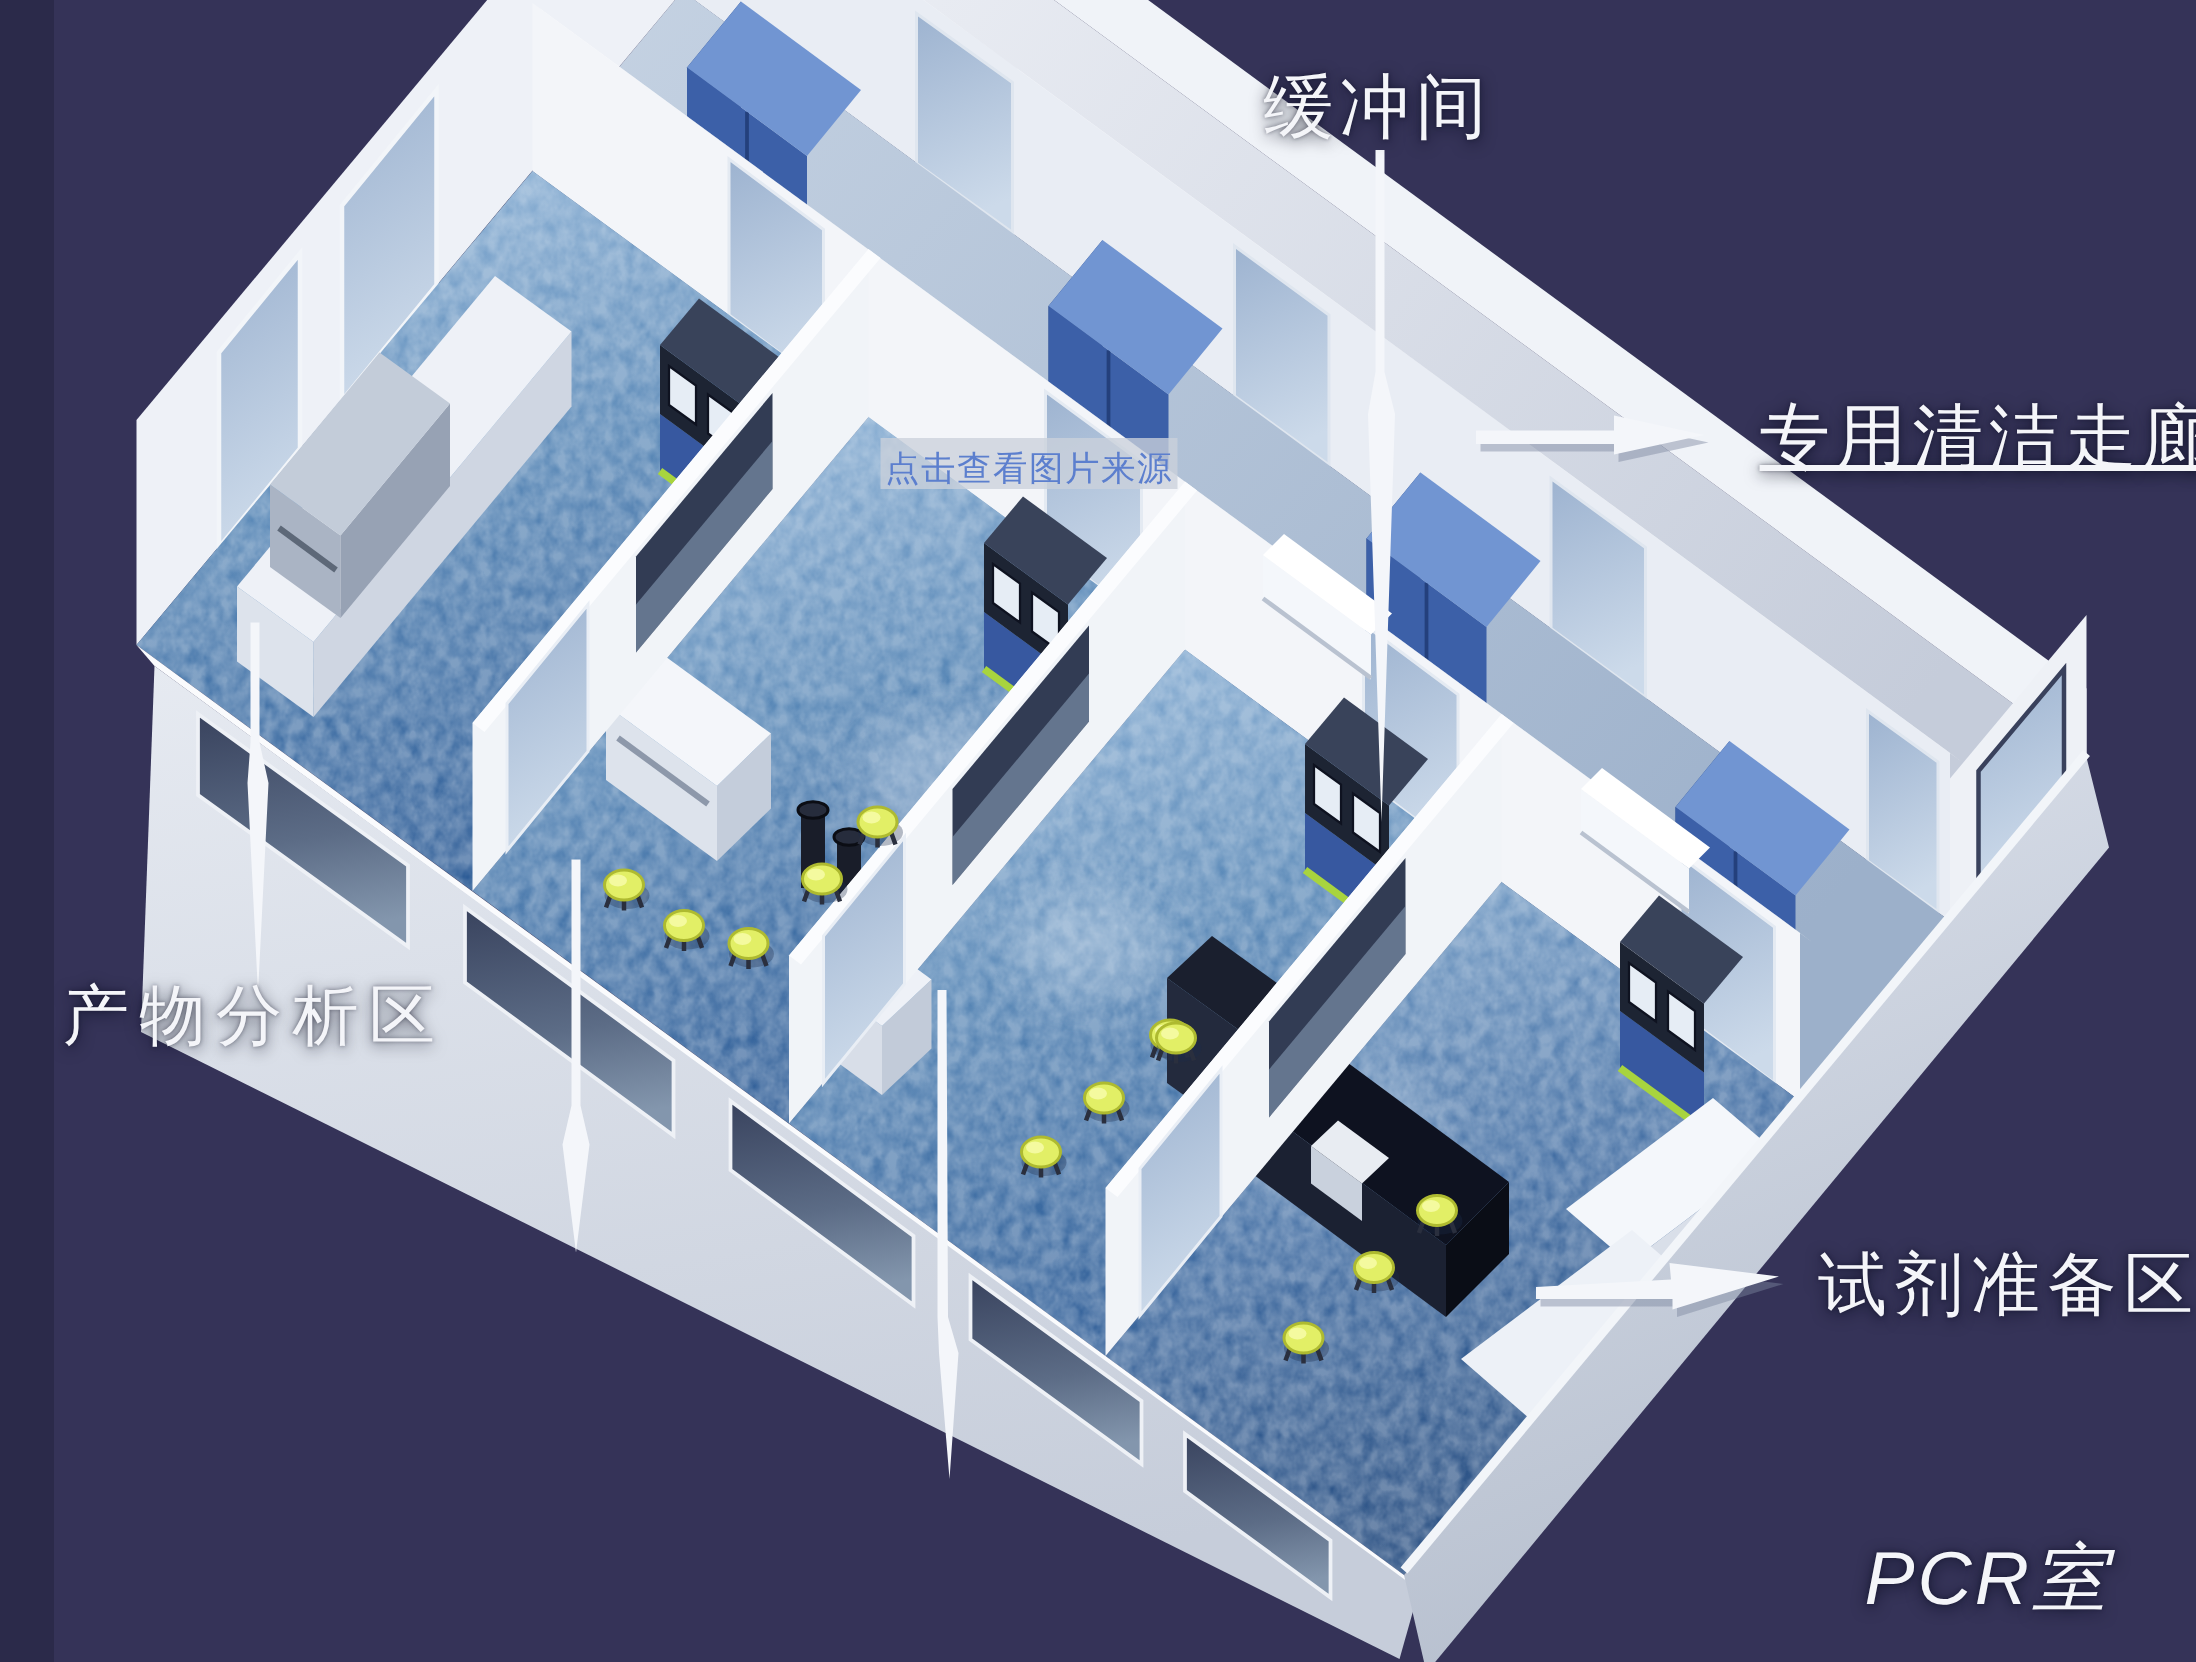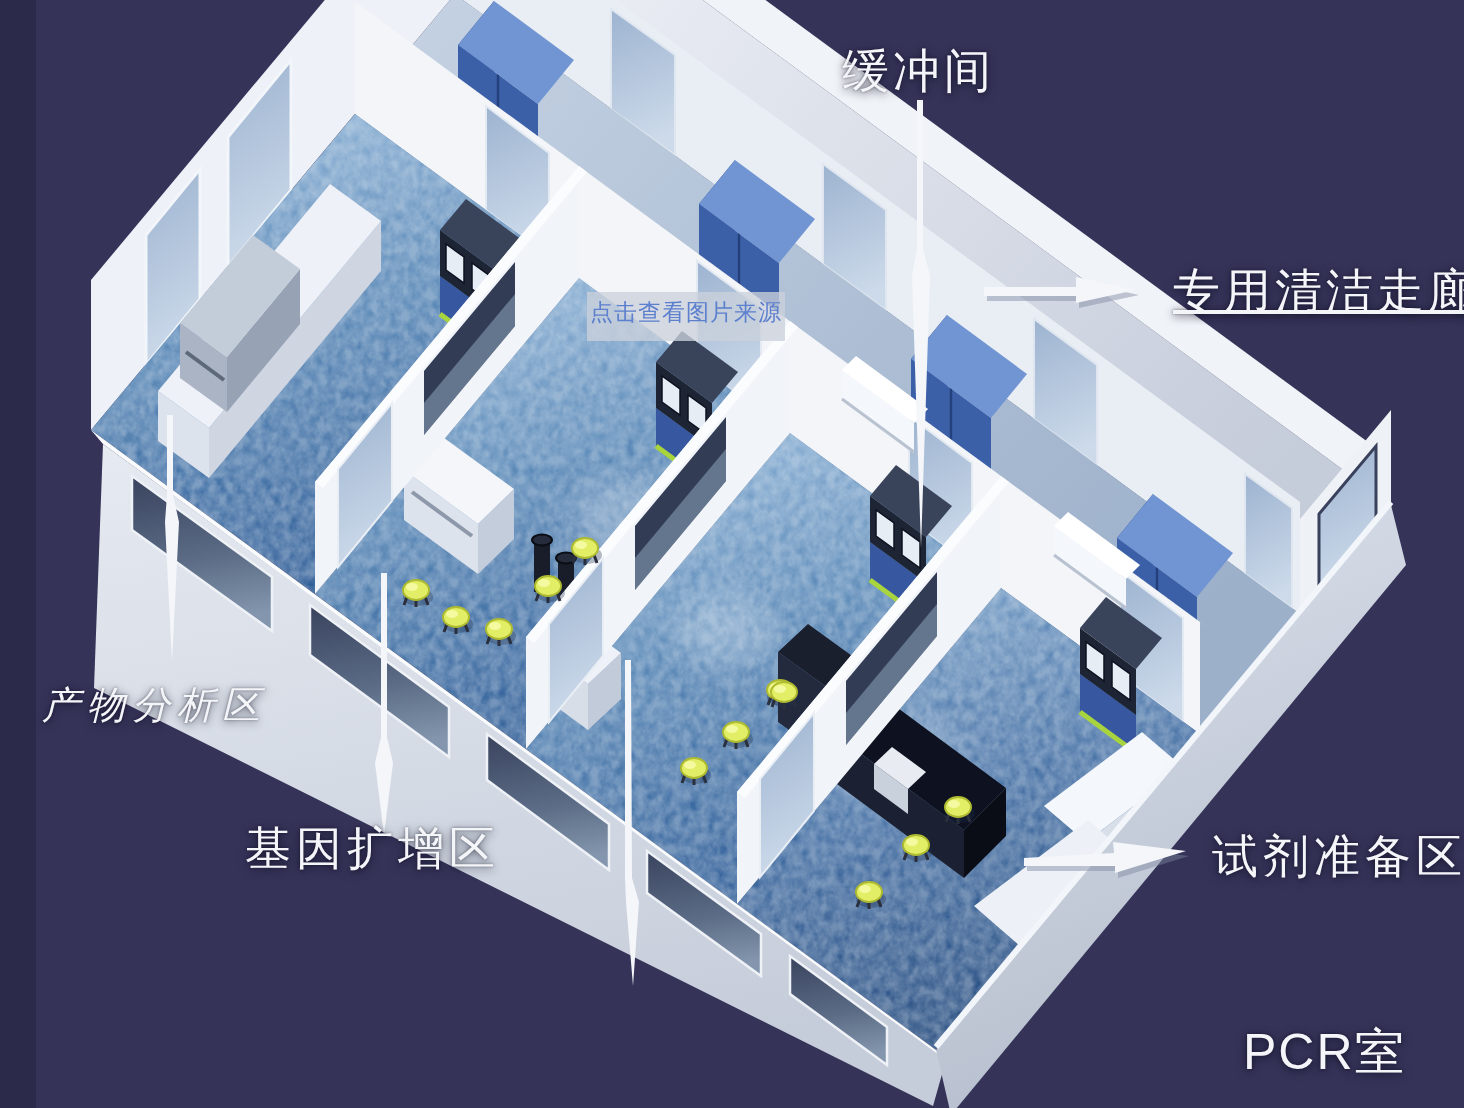--- a/index.html
+++ b/index.html
@@ -4,27 +4,27 @@
 <style>
   html,body{margin:0;padding:0;background:#2b2a4a;}
   .stage{position:relative;width:1464px;height:1108px;overflow:hidden;
          background:var(--background,#353358);
          font-family:"Liberation Serif","DejaVu Serif",serif;margin-left:36px;}
   .stage svg{position:absolute;left:0;top:0;}
   .lbl{position:absolute;color:var(--label_white,#f4f5f9);white-space:nowrap;
        text-shadow:0 2px 10px rgba(5,8,25,.65),0 0 3px rgba(10,12,30,.45);}
   .lbl-buffer  {left:806px; top:40px;  font-size:47px; letter-spacing:4px;}
   .lbl-corridor{left:1137px;top:260px; font-size:47px; letter-spacing:4px;text-decoration:underline;}
-  .lbl-product {left:6px;   top:680px; font-size:38px; letter-spacing:7px;font-style:italic;}
+  .lbl-product {left:6px;   top:648px; font-size:44px; letter-spacing:7px;}
   .lbl-gene    {left:209px; top:818px; font-size:46px; letter-spacing:5px;}
   .lbl-sample  {left:455px; top:996px; font-size:46px; letter-spacing:8px;}
   .lbl-reagent {left:1176px;top:826px; font-size:46px; letter-spacing:5px;}
   .lbl-pcr     {left:1207px;top:1019px;font-size:50px; letter-spacing:2px;
-                font-family:"Liberation Sans","DejaVu Sans",sans-serif;}
-  .watermark{position:absolute;left:551px;top:292px;width:198px;height:49px;
+                font-family:"Liberation Sans","DejaVu Sans",sans-serif;font-style:italic;}
+  .watermark{position:absolute;left:551px;top:292px;width:198px;height:34px;
              background:rgba(203,209,219,.78);color:var(--watermark_text,#5c7fce);
              font-size:23px;line-height:41px;text-align:center;letter-spacing:1px;
              font-family:"Liberation Sans","DejaVu Sans",sans-serif;cursor:pointer;}
   .arrow{fill:#f4f6fa;}
   .arrow-shadow{fill:#7d87a0;opacity:.45;}
 </style>
 </head>
 <body>
 
 <div class="stage">
@@ -261,19 +261,18 @@
   <polygon class="arrow" points="131,415 137,415 137,495 143,522 136,662 129,522 131,495"></polygon>
   <polygon class="arrow" points="345,573 351,573 351,737 357,763 348,835 339,763 345,737"></polygon>
   <polygon class="arrow" points="589,660 595,660 596,878 603,902 597,986 590,902 589,878"></polygon>
   <polygon class="arrow-shadow" points="991,863 1081,858 1080,847 1153,856 1082,878 1082,871 991,871"></polygon>
   <polygon class="arrow" points="988,858 1078,853 1077,842 1150,851 1079,873 1079,866 988,866"></polygon>
 </svg>
 
 <div class="lbl lbl-buffer">缓冲间</div>
 <div class="lbl lbl-corridor">专用清洁走廊</div>
 <div class="lbl lbl-product">产物分析区</div>
-<div class="lbl lbl-gene">基因扩增区</div>
 <div class="lbl lbl-reagent">试剂准备区</div>
 <div class="lbl lbl-pcr">PCR室</div>
 
 <div class="watermark">点击查看图片来源</div>
 
 </div>
 
 </body></html>

